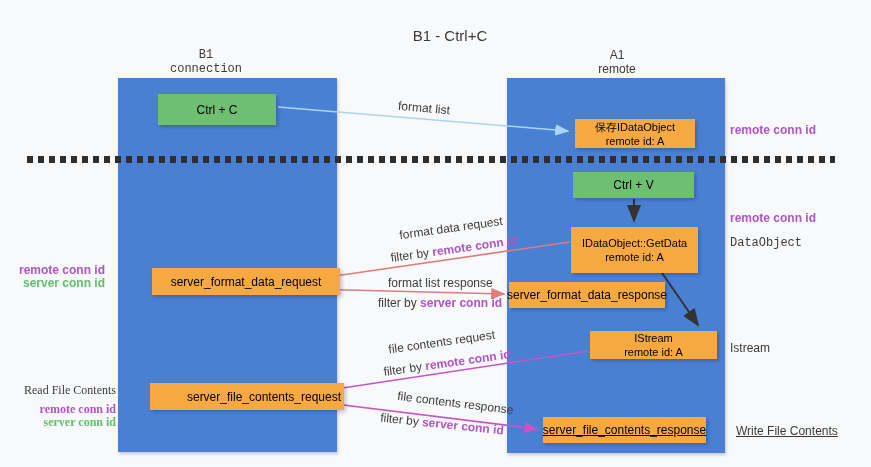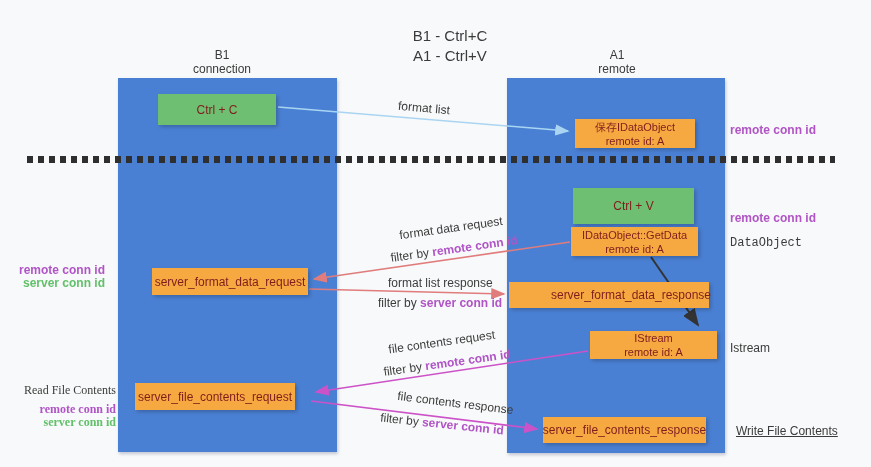--- a/index.html
+++ b/index.html
@@ -25,54 +25,53 @@
   .lane-right{left:507px;top:78px;width:218px;height:375px;}
   .lane-header{
     text-align:center;font-size:12px;line-height:14px;color:#3b3b3b;z-index:2;
   }
   .dashline{
     left:27px;top:156px;width:808px;height:7px;z-index:6;
     background:repeating-linear-gradient(90deg,#2f2f2f 0 6px,transparent 6px 11px);
   }
   .node{
     display:flex;flex-direction:column;justify-content:center;align-items:center;
-    color:#7f1d1d;text-align:center;z-index:7;
+    color:#000000;text-align:center;z-index:7;
     box-shadow:2px 2px 4px rgba(0,0,0,.22);
   }
   .node .l1,.node .l2{font-size:11px;line-height:14px;}
   .node.single{font-size:12px;}
   .orange{background:#f7a941;}
   .green{background:#6fbf72;}
   .n-ctrlc{left:158px;top:94px;width:118px;height:31px;}
   .n-save{left:575px;top:119px;width:120px;height:29px;}
-  .n-ctrlv{left:573px;top:172px;width:121px;height:36px;margin-top:16px;}
-  .n-getdata{left:571px;top:227px;width:127px;height:29px;}
-  .n-freq{left:152px;top:268px;width:156px;height:27px;}
-  .n-fres{left:509px;top:282px;width:156px;height:26px;padding-left:44px;}
+  .n-ctrlv{left:573px;top:172px;width:121px;height:26px;}
+  .n-getdata{left:571px;top:227px;width:127px;height:46px;}
+  .n-freq{left:152px;top:268px;width:188px;height:27px;}
+  .n-fres{left:509px;top:282px;width:156px;height:26px;}
   .n-istream{left:590px;top:331px;width:127px;height:28px;}
-  .n-fcreq{left:135px;top:383px;width:160px;height:27px;}
-  .n-fcres{left:543px;top:417px;width:163px;height:26px;}
+  .n-fcreq{left:150px;top:383px;width:160px;height:27px;padding-left:34px;}
+  .n-fcres{left:543px;top:417px;width:163px;height:26px;text-decoration:underline;}
   .rot{white-space:nowrap;font-size:12px;color:#3c3c3c;z-index:8;}
   .b-purple{color:#b054c6;font-weight:bold;}
   .b-green{color:#62c06a;font-weight:bold;}
   .side{font-size:12px;white-space:nowrap;z-index:8;}
   .side.bold-p{color:#b054c6;font-weight:bold;font-size:12px;}
   .leftblock{text-align:right;white-space:nowrap;z-index:8;}
   .leftblock div{font-size:12px;line-height:13px;}
   svg.arrows{left:0;top:0;z-index:5;pointer-events:none;}
 </style>
 </head>
 <body>
 
 <div class="abs title">
   <div>B1 - Ctrl+C</div>
-  <div>A1 - Ctrl+V</div>
 </div>
 
-<div class="abs lane-header" style="left:172px;top:48px;width:100px;">
+<div class="abs lane-header" style="left:156px;top:48px;width:100px;font-family:Liberation Mono, monospace;">
   <div>B1</div>
   <div>connection</div>
 </div>
 <div class="abs lane-header" style="left:567px;top:48px;width:100px;">
   <div>A1</div>
   <div>remote</div>
 </div>
 
 <div class="abs lane lane-left"></div>
 <div class="abs lane lane-right"></div>

